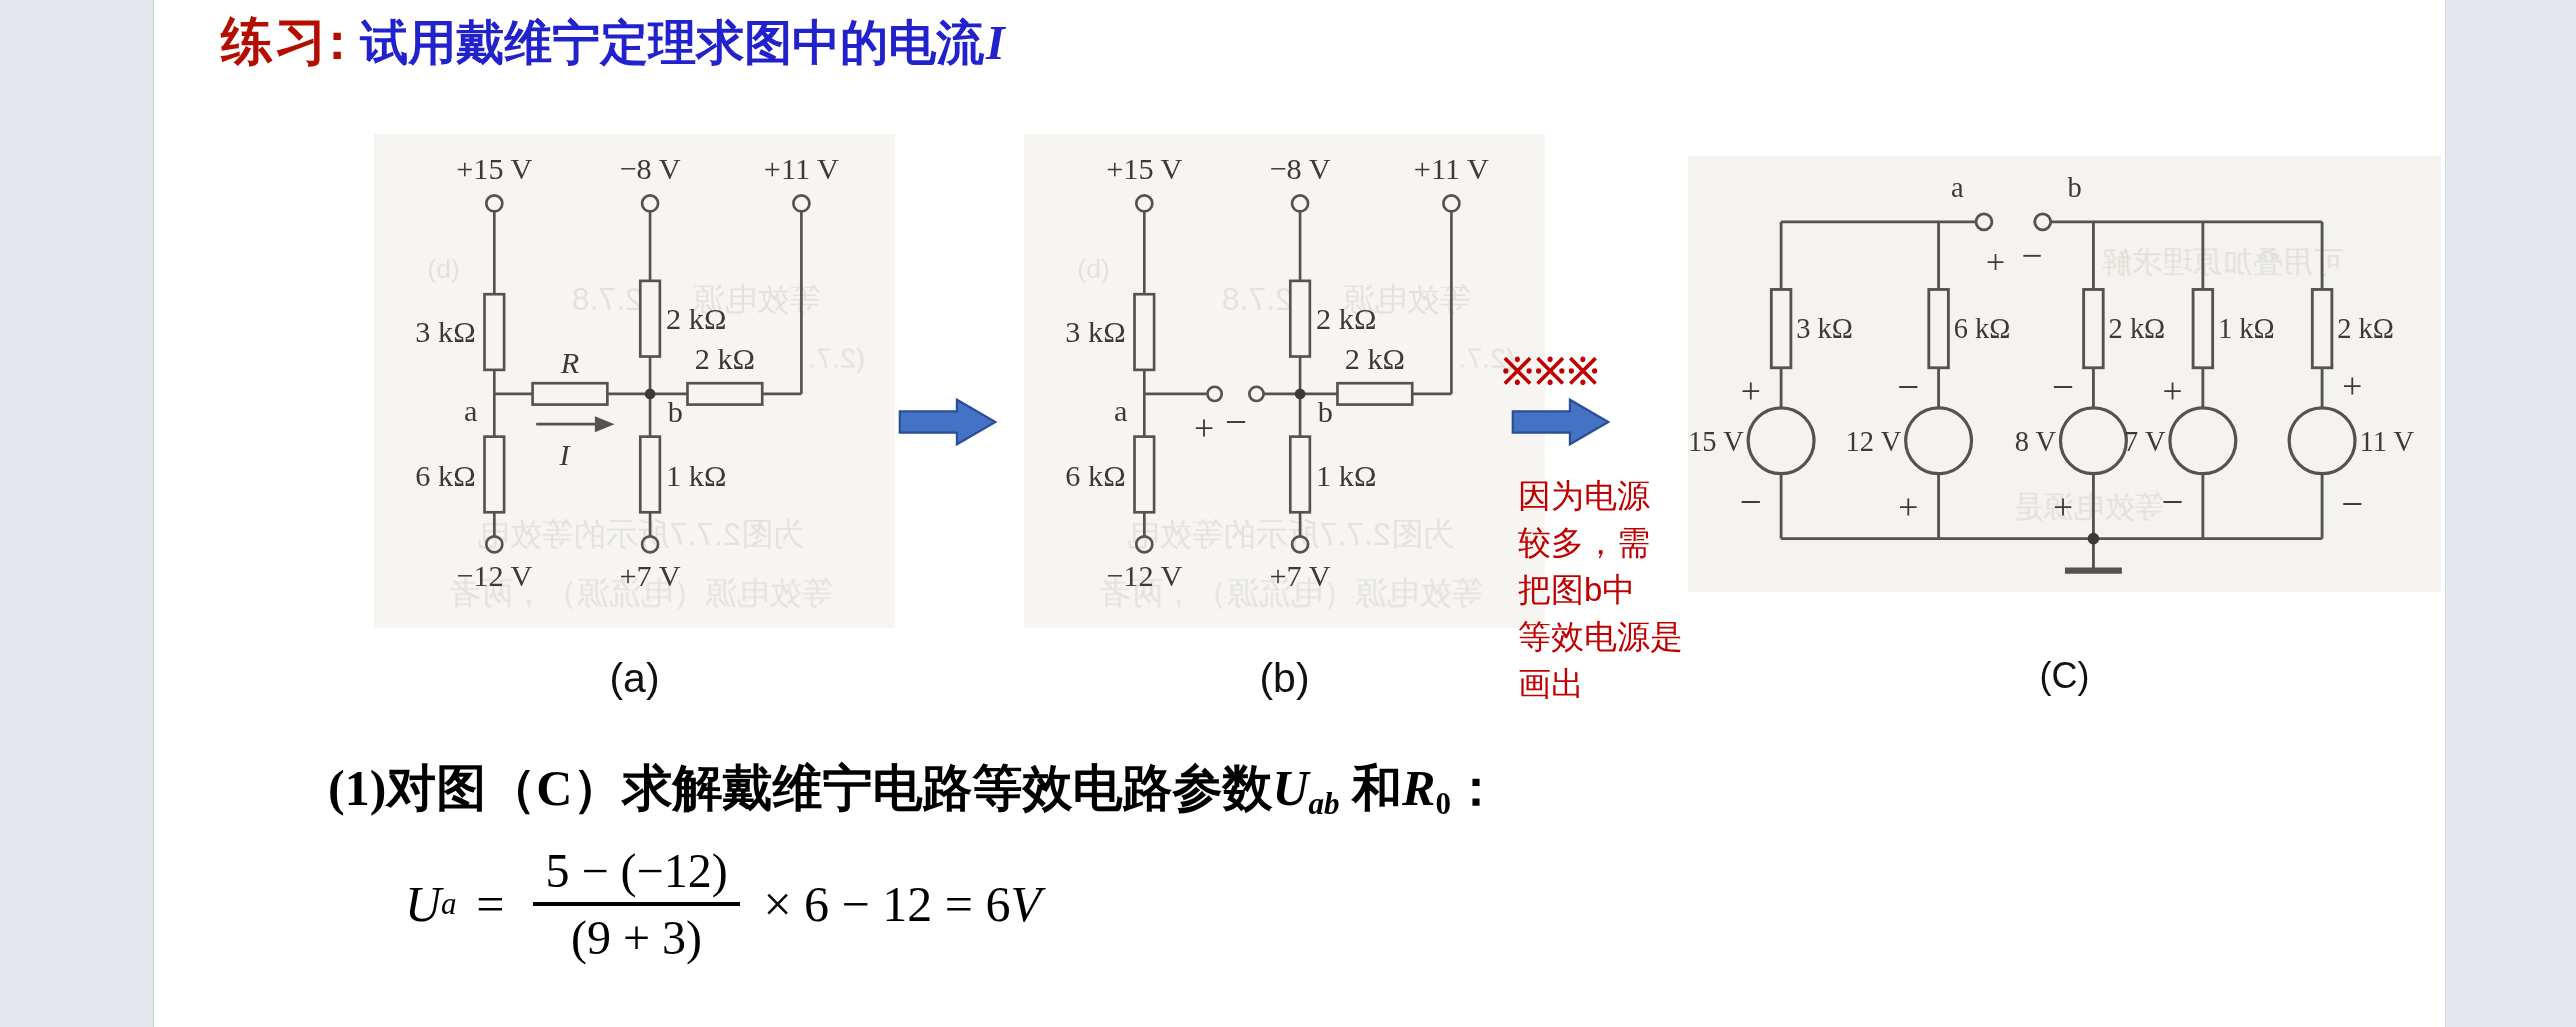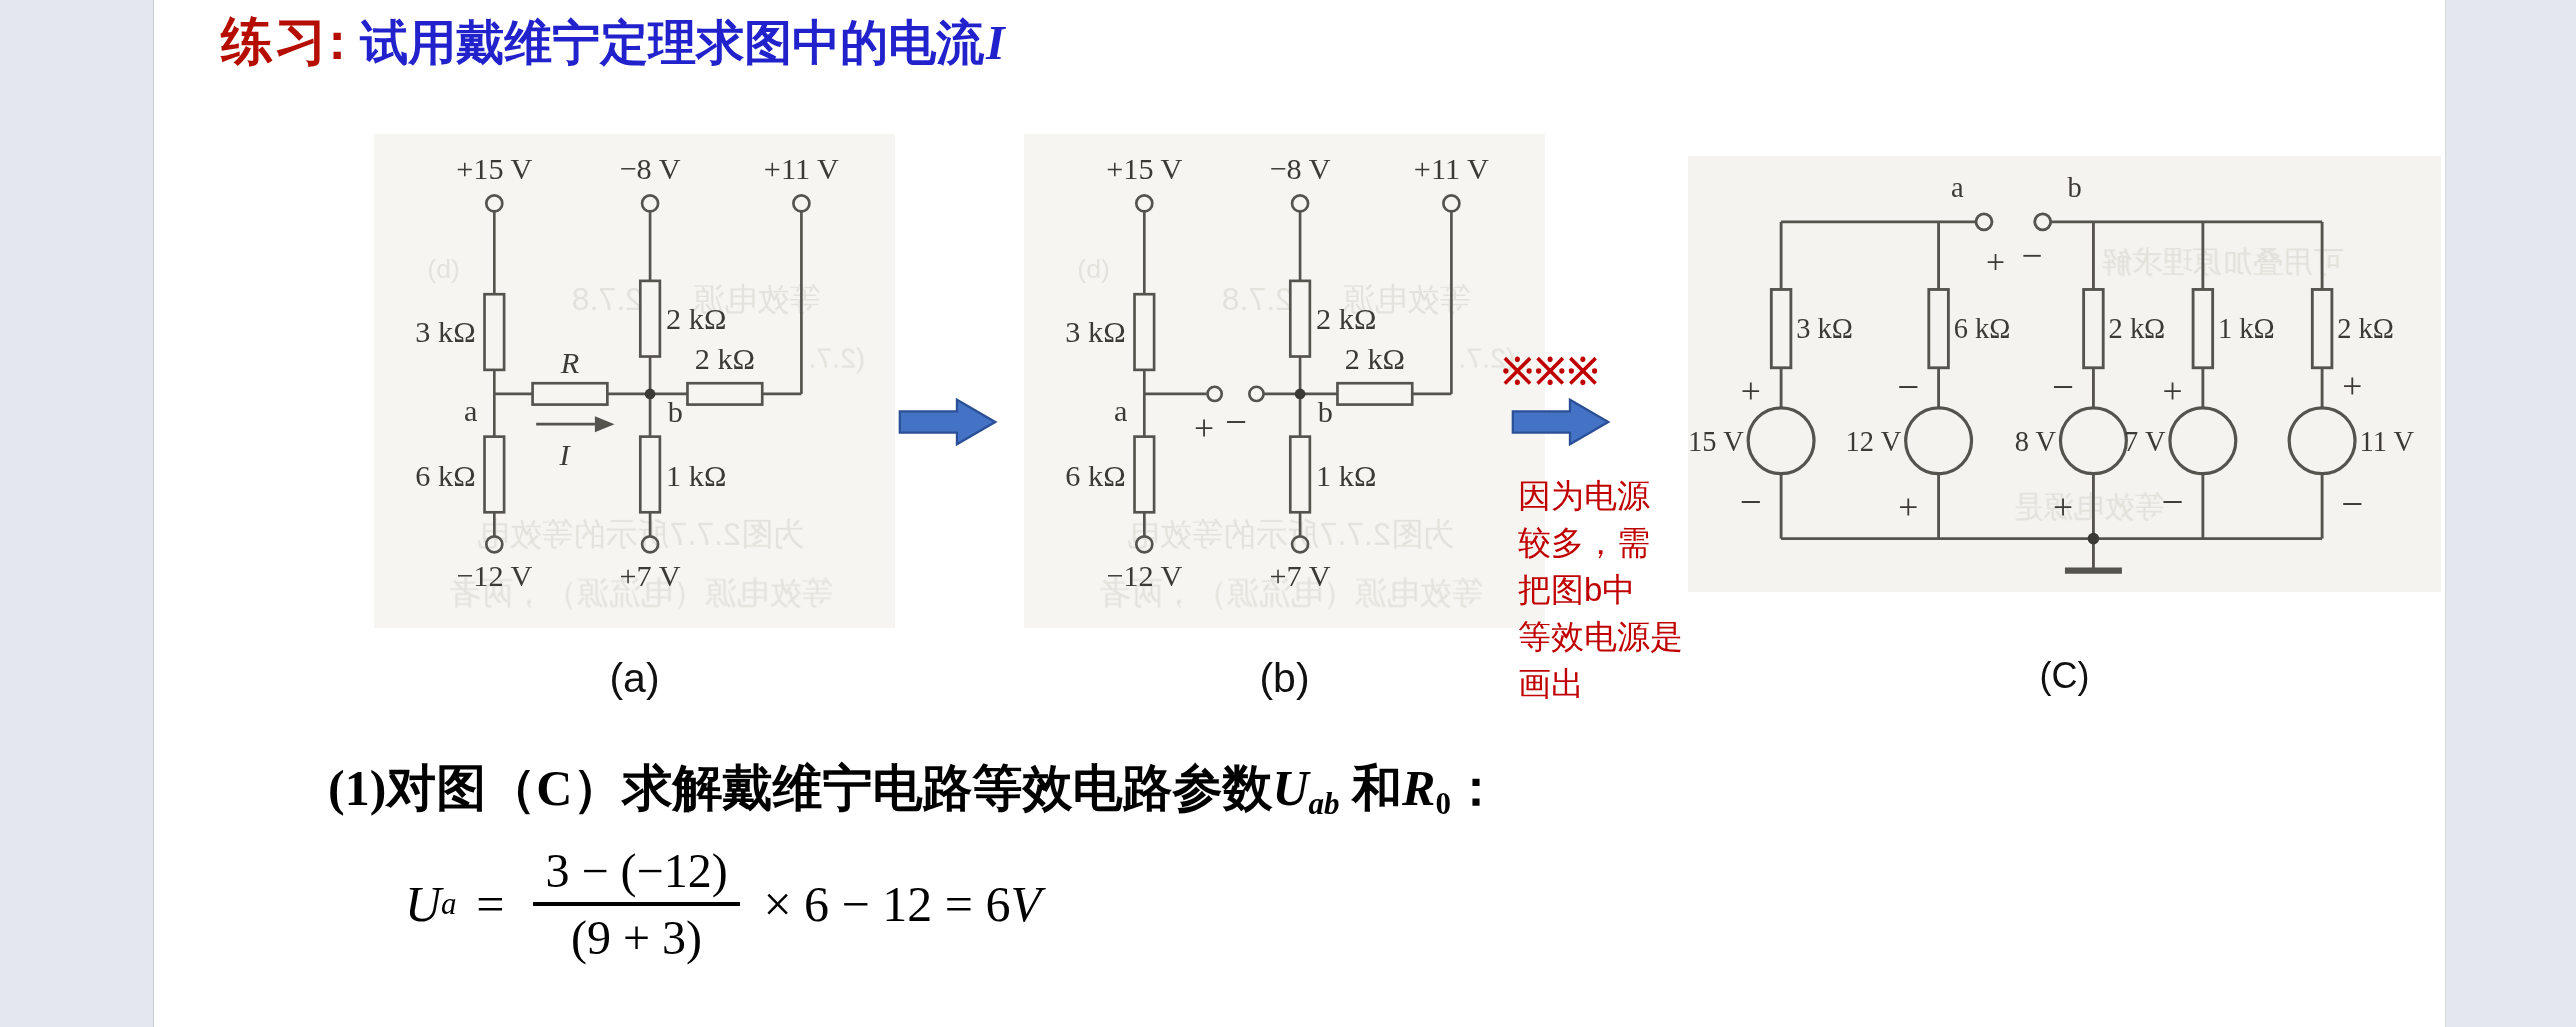--- a/index.html
+++ b/index.html
@@ -266,21 +266,21 @@
 
   <div class="sol-line">
     <span>(1)对图（C）求解戴维宁电路等效电路参数</span><span class="mvar">U</span><span class="mvar sub">ab</span><span> 和</span><span class="mvar">R</span><span class="sub sub-up">0</span><span>：</span>
   </div>
 
   <div class="formula">
     <span class="lhs">U</span>
       <span class="lhs sub">a</span>
     <span class="eq">=</span>
     <span class="frac">
-      <span class="num">3 − (−12)</span>
+      <span class="num">5 − (−12)</span>
       <span class="bar"></span>
       <span class="den">(9 + 3)</span>
     </span>
     <span class="tail">× 6 − 12 = 6</span>
     <span class="unit">V</span>
   </div>
 </div>
 
 
 </body></html>

